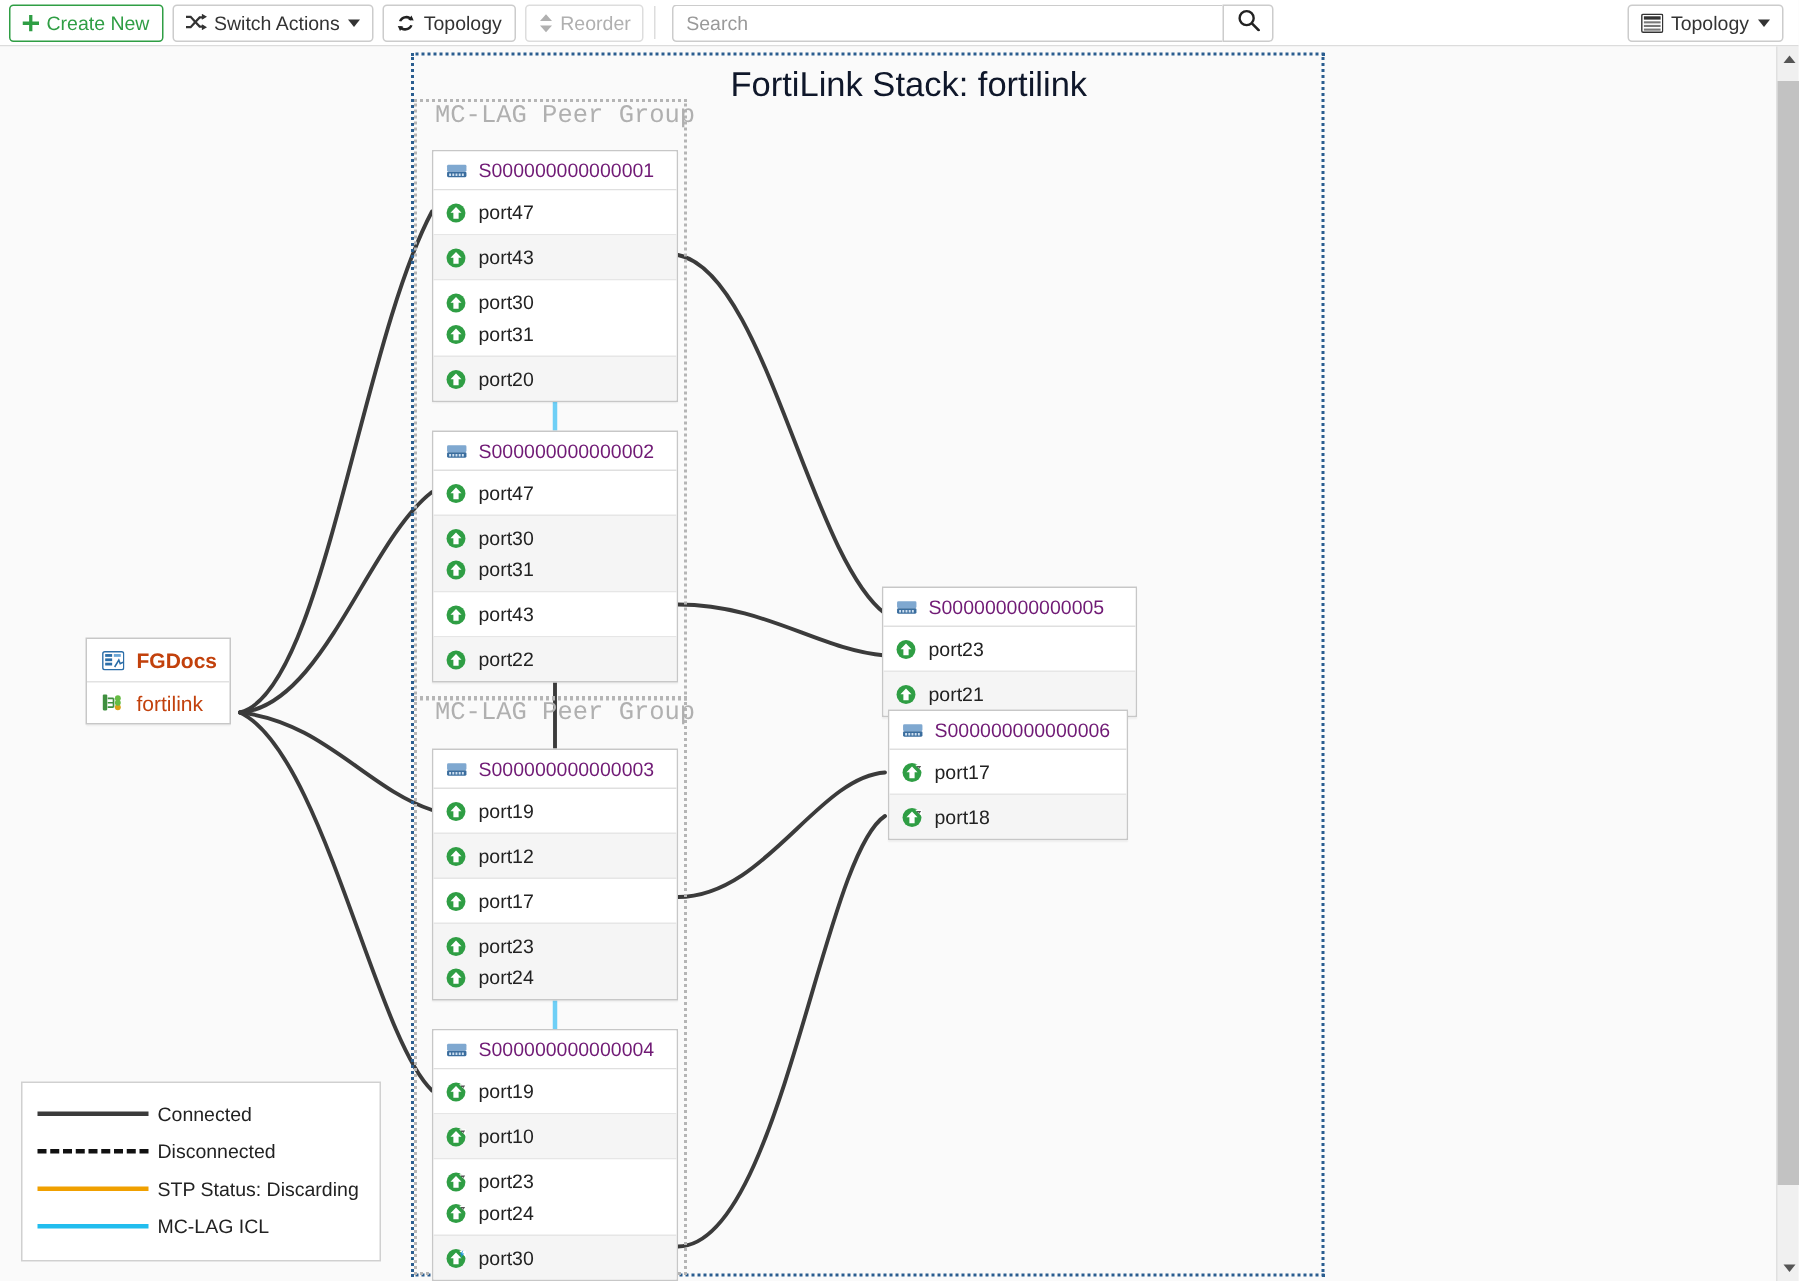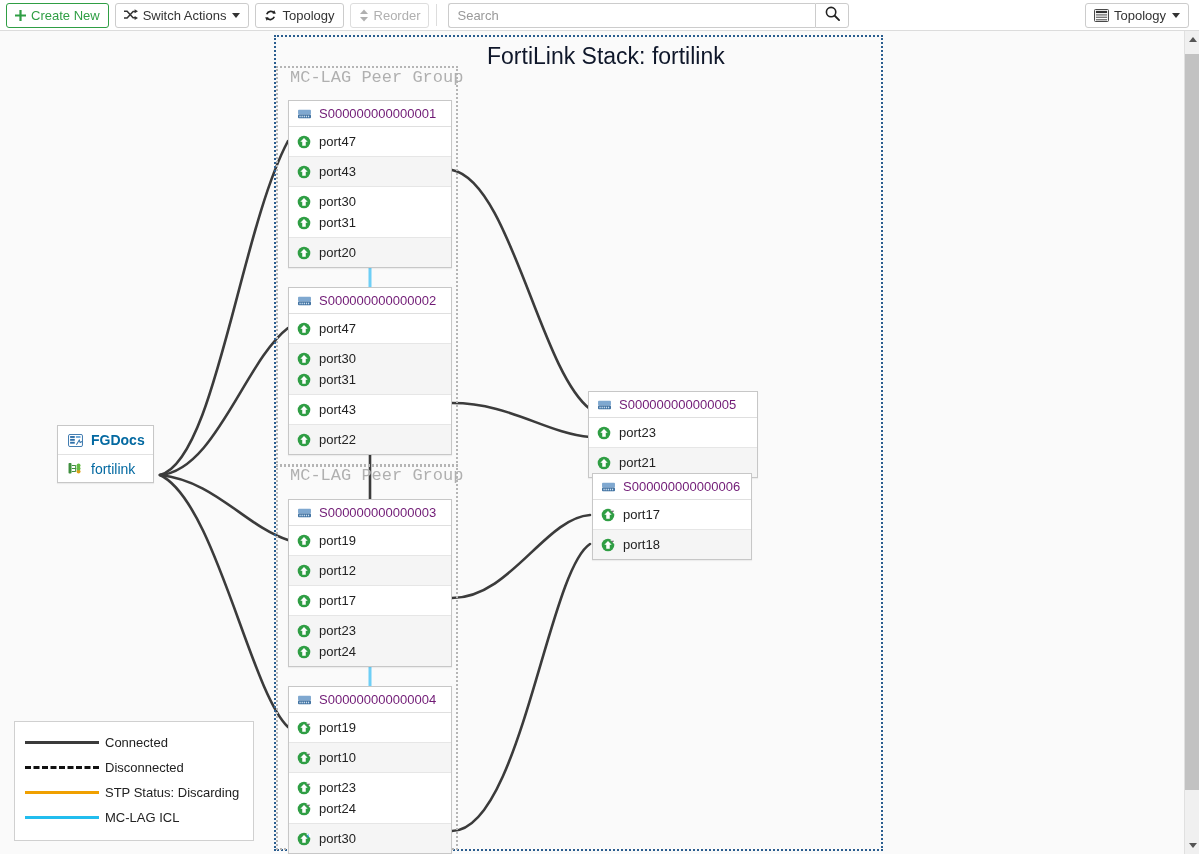--- a/index.html
+++ b/index.html
@@ -143,21 +143,21 @@
     border: 1px solid #c7c7c7;
     box-shadow: 0 1px 1px rgba(0,0,0,.06);
   }
   .dev-row {
     display: flex; align-items: center;
     height: 28px; padding: 0 10px;
     white-space: nowrap;
   }
   .dev-row + .dev-row { border-top: 1px solid #e2e2e2; }
   .dev-row .d-ico { margin-right: 8px; line-height: 0; }
-  .dev-row .d-lbl { font-size: 14px; color: #0369a1; }
+  .dev-row .d-lbl { font-size: 14px; color: #c2410c; }
   .dev-row.bold .d-lbl { font-weight: bold; }
 
   
   #legend {
     position: absolute;
     left: 14px; top: 690px;
     width: 240px; height: 120px;
     background: #fff;
     border: 1px solid #d0d0d0;
     padding: 8px 10px;

